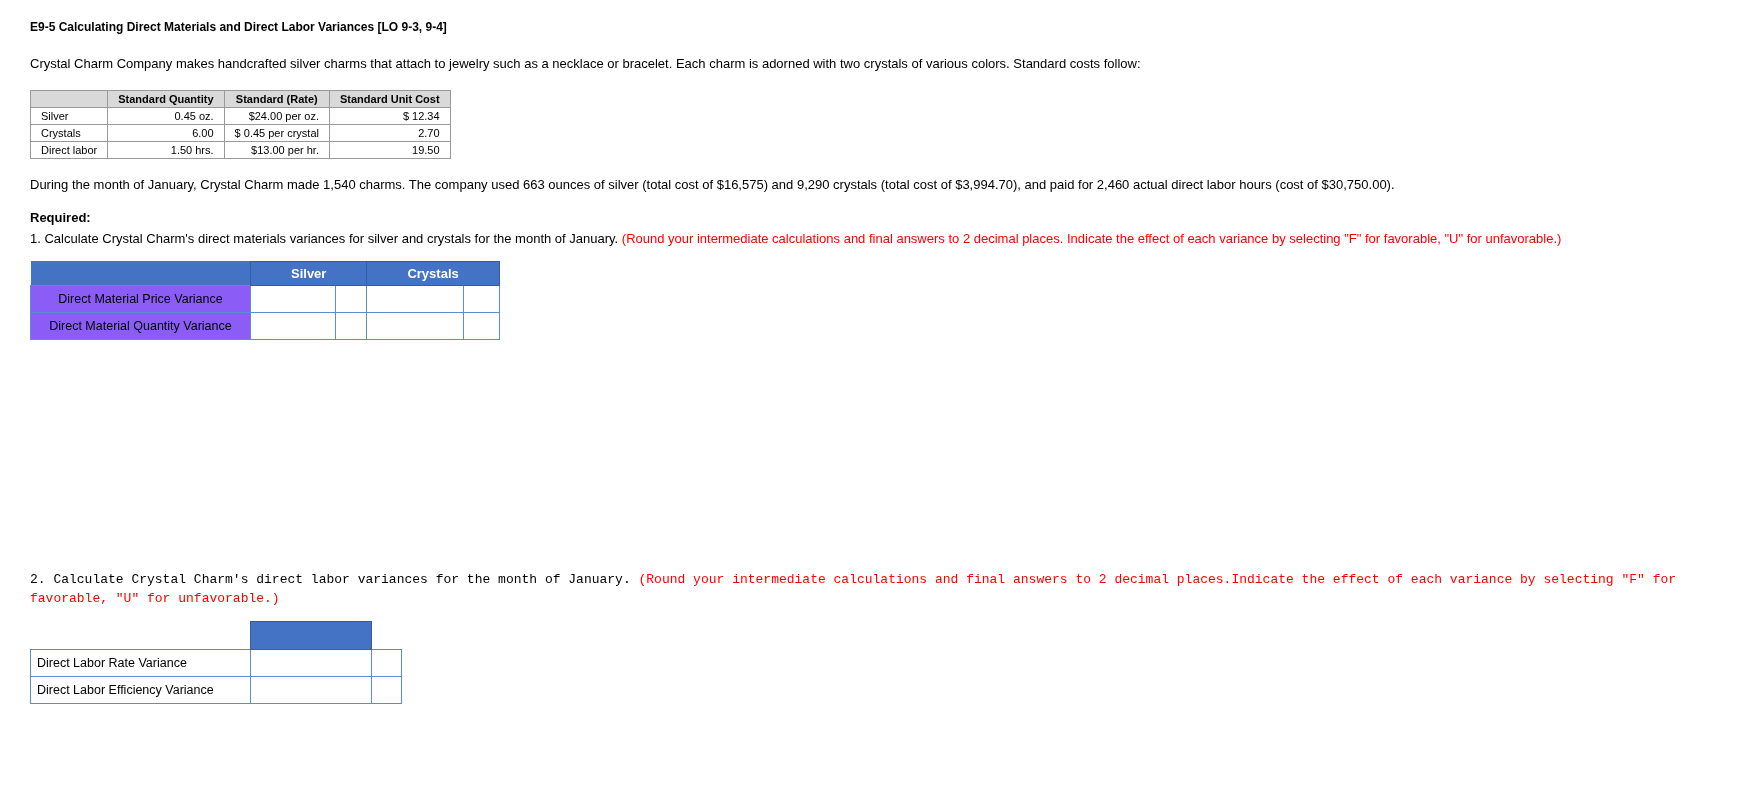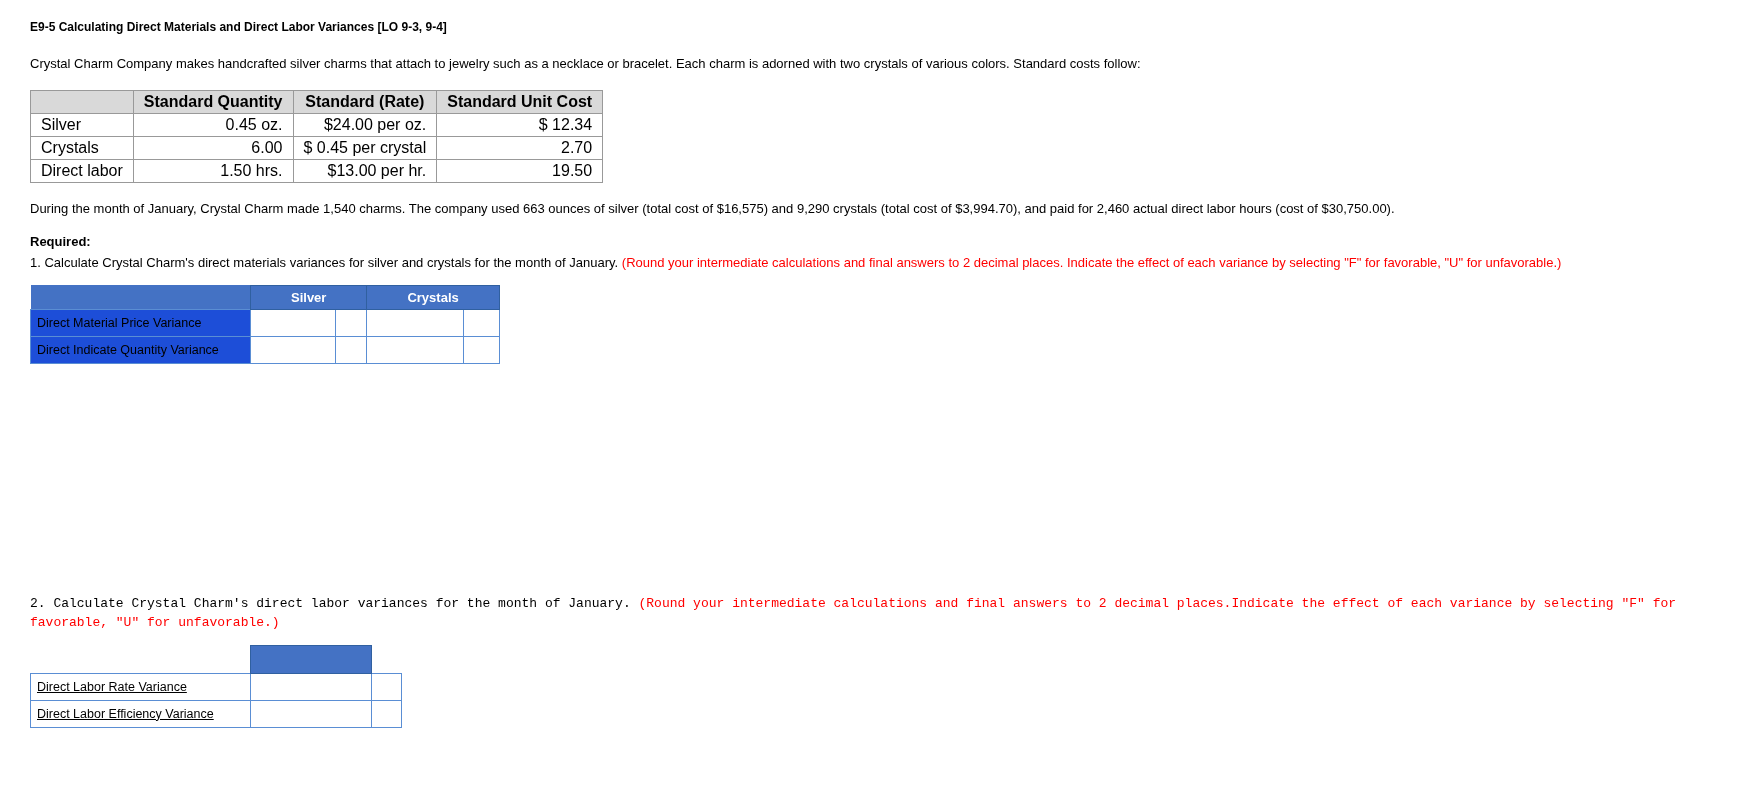--- a/index.html
+++ b/index.html
@@ -15,21 +15,21 @@
       font-weight: bold;
       margin-bottom: 20px;
     }
     .intro-text {
       margin-bottom: 16px;
       line-height: 1.5;
     }
     .standards-table {
       border-collapse: collapse;
       margin-bottom: 16px;
-      font-size: 16px;
+      font-size: 11px;
     }
     .standards-table td, .standards-table th {
       padding: 2px 10px;
       border: 1px solid #999;
     }
     .standards-table thead td {
       background: #d9d9d9;
       font-weight: bold;
       text-align: center;
     }
@@ -78,23 +78,24 @@
       border: none;
       width: 220px;
     }
     .variance-table tbody tr td {
       border: 1px solid #5a8ed4;
       padding: 3px 6px;
       font-size: 12.5px;
     }
     .variance-table tbody tr td:first-child {
       border: 1px solid #5a8ed4;
-      background: #1d4ed8;
+      background: #8b5cf6;
       font-weight: normal;
       width: 220px;
+      text-align: center;
     }
     .variance-table tbody tr td.input-cell {
       background: #fff;
       min-width: 80px;
       width: 80px;
       border: 1px solid #5a8ed4;
     }
     .variance-table tbody tr td.flag-cell {
       background: #fff;
       width: 30px;
@@ -125,21 +126,20 @@
     }
     .section-gap {
       margin-bottom: 30px;
     }
     .col-header-row th {
       font-weight: bold;
     }
     .labor-table {
       border-collapse: collapse;
       margin-bottom: 16px;
-      text-decoration: underline;
     }
     .labor-table thead tr th {
       background: #4472c4;
       color: #fff;
       padding: 4px 40px;
       border: 1px solid #3060a0;
       text-align: center;
       font-weight: bold;
       font-size: 13px;
       height: 28px;
@@ -238,21 +238,21 @@
         <input class="flag-box" type="text" style="">
       </td>
       <td class="input-cell">
         <input class="input-box" type="text" style="">
       </td>
       <td class="flag-cell">
         <input class="flag-box" type="text" style="">
       </td>
     </tr>
     <tr>
-      <td>Direct Indicate Quantity Variance</td>
+      <td>Direct Material Quantity Variance</td>
       <td class="input-cell">
         <input class="input-box" type="text" style="">
       </td>
       <td class="flag-cell">
         <input class="flag-box" type="text" style="">
       </td>
       <td class="input-cell">
         <input class="input-box" type="text" style="">
       </td>
       <td class="flag-cell">

